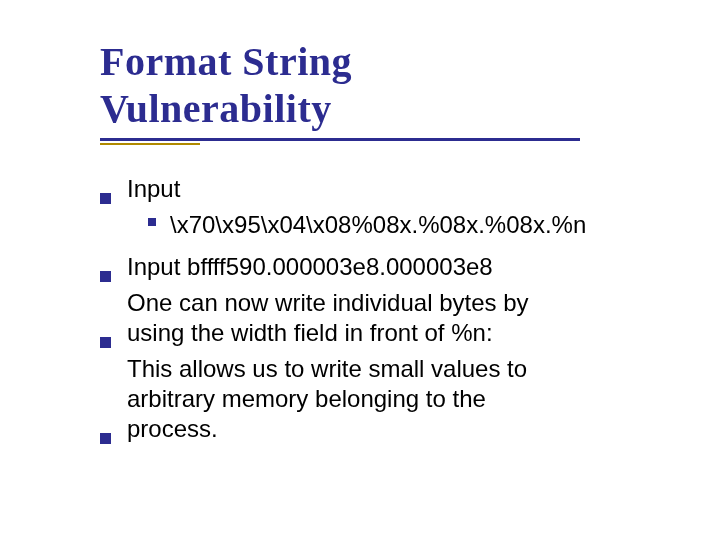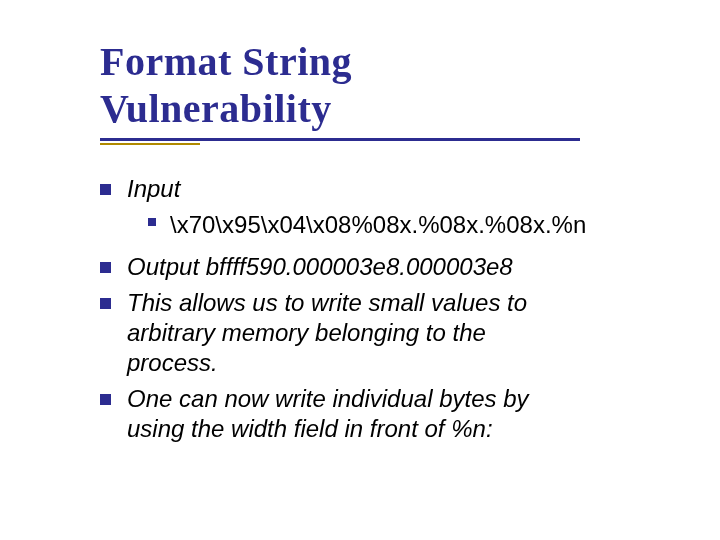--- a/index.html
+++ b/index.html
@@ -46,23 +46,22 @@
     height: 2px;
     background: #b08a00;
   }
   .body {
     font-size: 24px;
     color: #000;
     line-height: 1.25;
   }
   .lvl1 {
     display: flex;
-    align-items: flex-start;
+    align-items: flex-end;
     margin: 6px 0 6px 0;
-    font-style: italic;
   }
   .lvl1 .bullet {
     flex: 0 0 auto;
     width: 11px;
     height: 11px;
     background: #2c2c90;
     margin-top: 10px;
     margin-right: 16px;
   }
   .lvl1 .text {
@@ -109,29 +108,29 @@
 
     <div class="lvl2-group">
       <div class="lvl2">
         <div class="bullet"></div>
         <div class="text">\x70\x95\x04\x08%08x.%08x.%08x.%n</div>
       </div>
     </div>
 
     <div class="lvl1">
       <div class="bullet"></div>
-      <div class="text">Output bffff590.000003e8.000003e8</div>
+      <div class="text">Input bffff590.000003e8.000003e8</div>
     </div>
 
 
     <div class="lvl1">
       <div class="bullet"></div>
-      <div class="text">This allows us to write small values to arbitrary memory belonging to the process.</div>
+      <div class="text">One can now write individual bytes by using the width field in front of %n:</div>
     </div>
 
     <div class="lvl1">
       <div class="bullet"></div>
-      <div class="text">One can now write individual bytes by using the width field in front of %n:</div>
+      <div class="text">This allows us to write small values to arbitrary memory belonging to the process.</div>
     </div>
 
   </div>
 
 </div>
 
 </body></html>

